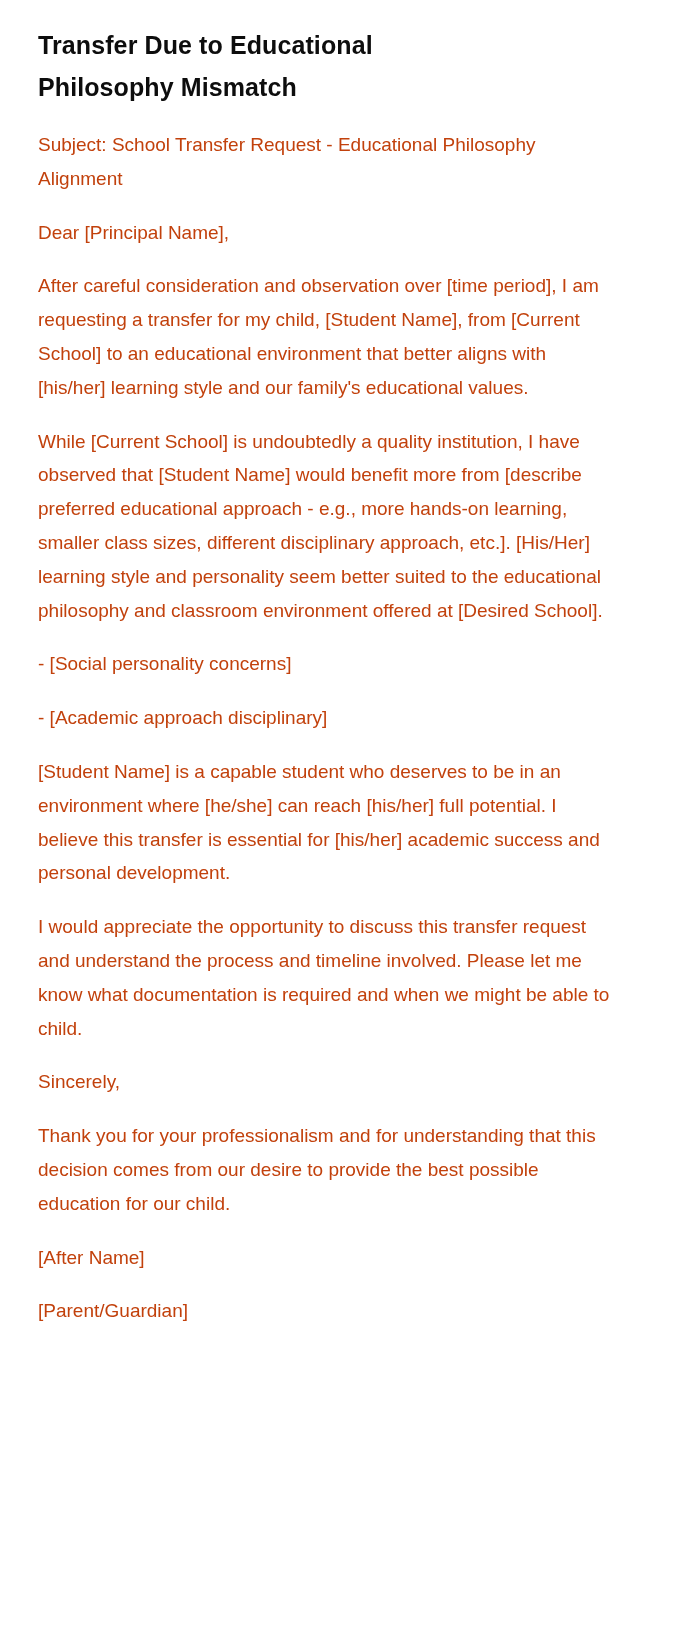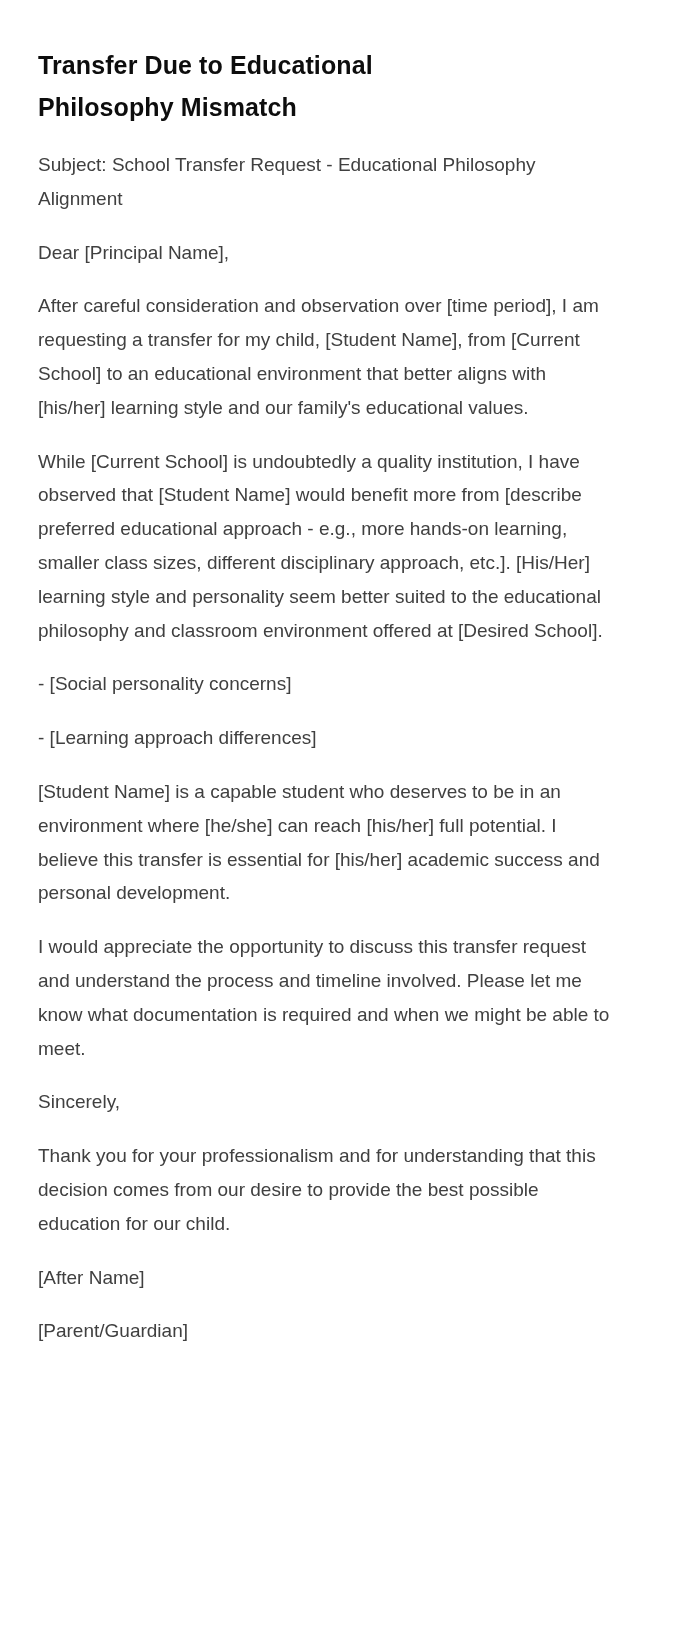--- a/index.html
+++ b/index.html
@@ -11,53 +11,52 @@
     width: 700px;
     height: 1634px;
     font-family: "Liberation Sans", sans-serif;
     color: #212121;
     overflow: hidden;
   }
   .letter {
     box-sizing: border-box;
     padding: 24px 0 0 38px;
     width: 620px;
-    margin-top: 20px;
   }
   .letter h1 {
     margin: 0 0 20px 0;
     font-size: 25px;
     line-height: 42px;
     font-weight: 700;
     color: #0d0d0d;
     max-width: 470px;
     letter-spacing: 0.1px;
   }
   .letter p {
     margin: 0 0 20px 0;
     font-size: 19px;
     line-height: 33.8px;
     font-weight: 400;
-    color: #404040;
+    color: #c2410c;
     max-width: 578px;
   }
   .letter p.tight {
     margin-bottom: 20px;
   }
 </style>
 </head>
 <body>
 
 <div class="letter">
   <h1>Transfer Due to Educational Philosophy Mismatch</h1>
   <p>Subject: School Transfer Request - Educational Philosophy Alignment</p>
   <p>Dear [Principal Name],</p>
   <p>After careful consideration and observation over [time period], I am requesting a transfer for my child, [Student Name], from [Current School] to an educational environment that better aligns with [his/her] learning style and our family's educational values.</p>
   <p>While [Current School] is undoubtedly a quality institution, I have observed that [Student Name] would benefit more from [describe preferred educational approach - e.g., more hands-on learning, smaller class sizes, different disciplinary approach, etc.]. [His/Her] learning style and personality seem better suited to the educational philosophy and classroom environment offered at [Desired School].</p>
   <p class="tight">- [Social personality concerns]</p>
-  <p class="tight">- [Learning approach differences]</p>
+  <p class="tight">- [Academic approach disciplinary]</p>
   <p>[Student Name] is a capable student who deserves to be in an environment where [he/she] can reach [his/her] full potential. I believe this transfer is essential for [his/her] academic success and personal development.</p>
-  <p>I would appreciate the opportunity to discuss this transfer request and understand the process and timeline involved. Please let me know what documentation is required and when we might be able to meet.</p>
+  <p>I would appreciate the opportunity to discuss this transfer request and understand the process and timeline involved. Please let me know what documentation is required and when we might be able to child.</p>
   <p>Sincerely,</p>
   <p>Thank you for your professionalism and for understanding that this decision comes from our desire to provide the best possible education for our child.</p>
   <p>[After Name]</p>
   <p>[Parent/Guardian]</p>
 </div>
 
 </body></html>

